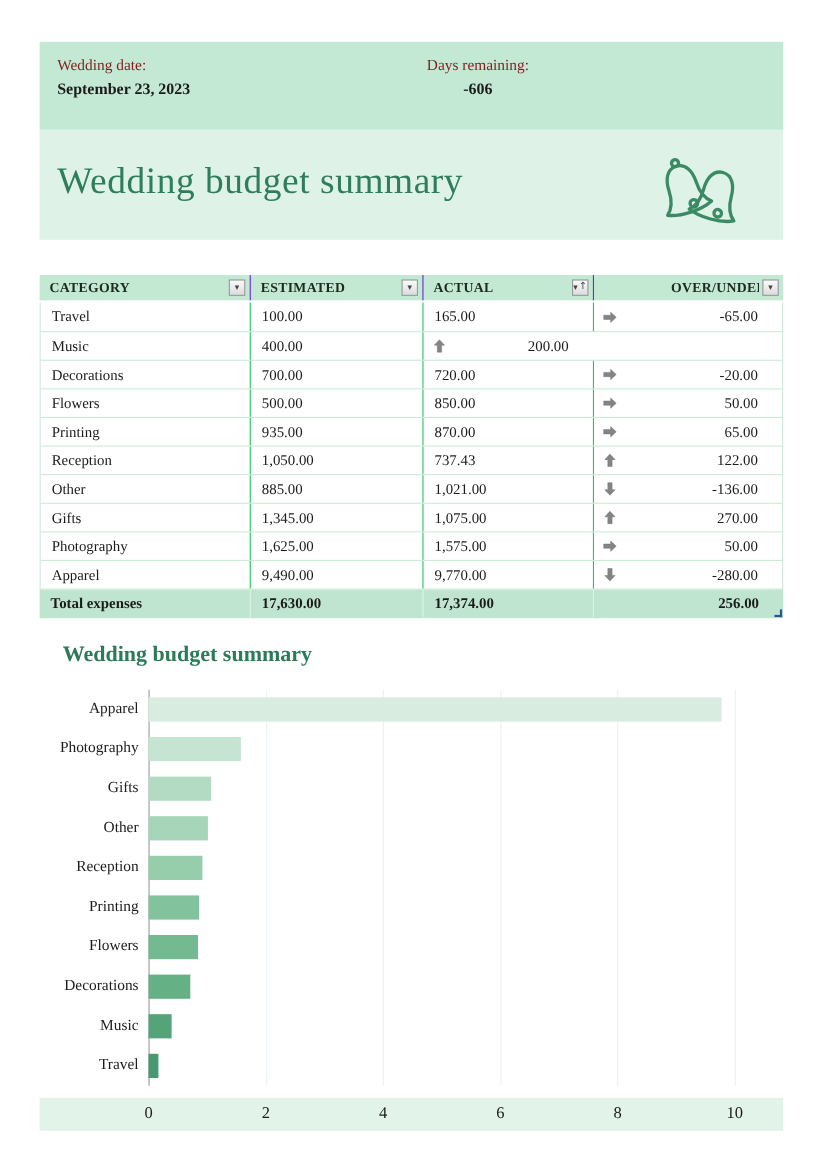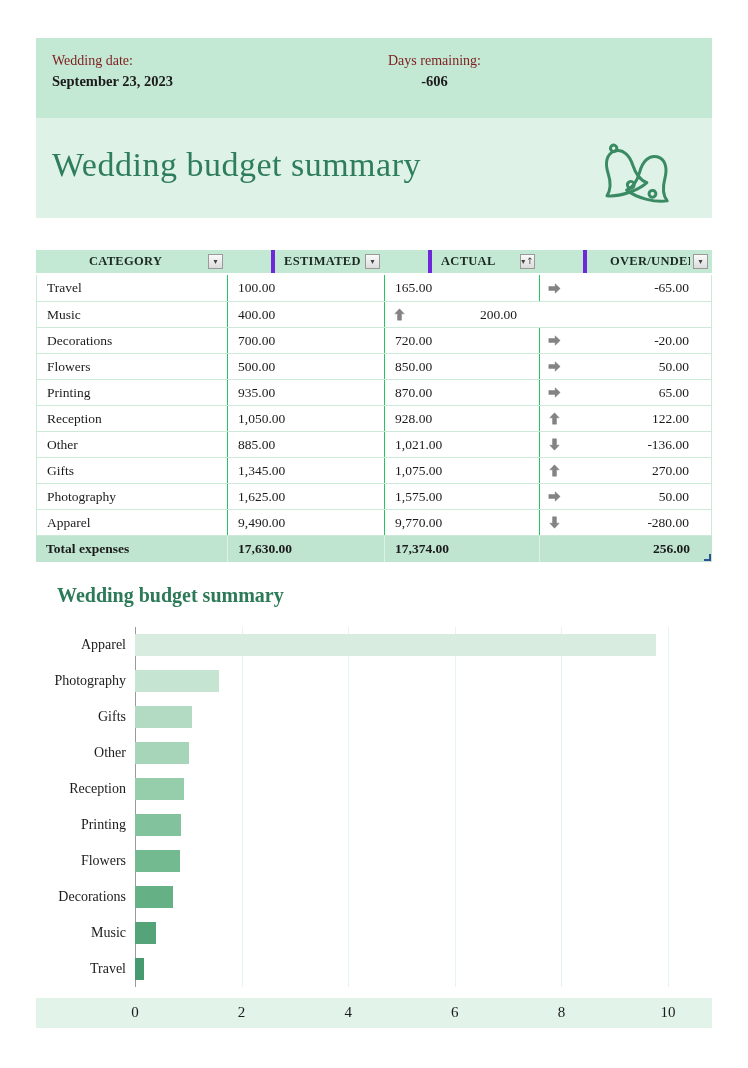--- a/index.html
+++ b/index.html
@@ -15,22 +15,22 @@
   .banner-right { position: absolute; left: 352px; top: 15px; text-align: center; }
 
   
   .title-area { height: 100px; background: #def2e8; position: relative; padding: 28px 16px 0 16px; }
   .title-area h1 { font-size: 34px; font-weight: normal; color: #2e7d5b; letter-spacing: 0.5px; }
   .bells { position: absolute; left: 548px; top: 22px; }
 
   
   .table { margin-top: 32px; }
   .thead { display: grid; grid-template-columns: 191px 157px 155px 173px; height: 23px; background: #c3e8d4; margin-bottom: 2px; }
-  .th { display: flex; align-items: center; padding: 0 4px 0 9px; font-weight: bold; font-size: 12.5px; color: #1d2a22; letter-spacing: 0.3px; overflow: hidden; margin-left: 44px; }
-  .th + .th { border-left: 4px solid #6d28d9; }
+  .th { display: flex; align-items: center; padding: 0 4px 0 9px; font-weight: bold; font-size: 12.5px; color: #1d2a22; letter-spacing: 0.3px; overflow: hidden; }
+  .th + .th { border-left: 1px solid #6d28d9; }
   .th .lbl { flex: 1; white-space: nowrap; overflow: hidden; }
   .th.right { justify-content: flex-end; }
   .th.right .lbl { flex: 0 1 auto; max-width: 80px; text-align: right; }
   .fbtn { flex: 0 0 auto; width: 15px; height: 15px; border: 1px solid #9a9a9a; background: linear-gradient(#fafafa, #dcdcdc); display: flex; align-items: center; justify-content: center; font-family: "DejaVu Sans", sans-serif; font-size: 8px; color: #444; cursor: pointer; padding: 0; line-height: 1; margin-left: 3px; }
   .fbtn .sortmark { font-size: 9px; margin-left: 1px; }
 
   .tbody { border: 1px solid #cdead9; border-top: none; }
   .trow { display: grid; grid-template-columns: 190px 157px 155px 172px; height: 26px; border-top: 1px solid #cdead9; font-size: 13.5px; }
   .trow:first-child { border-top: none; }
   .td { display: flex; align-items: center; padding-left: 10px; }
@@ -176,21 +176,21 @@
             <g transform="rotate(0 8 8)">
               <path d="M1 5.6 H8.8 V2.2 L15 8 L8.8 13.8 V10.4 H1 Z" fill="#848484" stroke="#6f6f6f" stroke-width="0.5"></path>
             </g>
           </svg>
           <span class="val">65.00</span>
         </div>
       </div>
       <div class="trow">
         <div class="td">Reception</div>
         <div class="td">1,050.00</div>
-        <div class="td">928.00</div>
+        <div class="td">737.43</div>
         <div class="td overunder">
           <svg class="arrow-ico" viewBox="0 0 16 16">
             <g transform="rotate(-90 8 8)">
               <path d="M1 5.6 H8.8 V2.2 L15 8 L8.8 13.8 V10.4 H1 Z" fill="#848484" stroke="#6f6f6f" stroke-width="0.5"></path>
             </g>
           </svg>
           <span class="val">122.00</span>
         </div>
       </div>
       <div class="trow">

